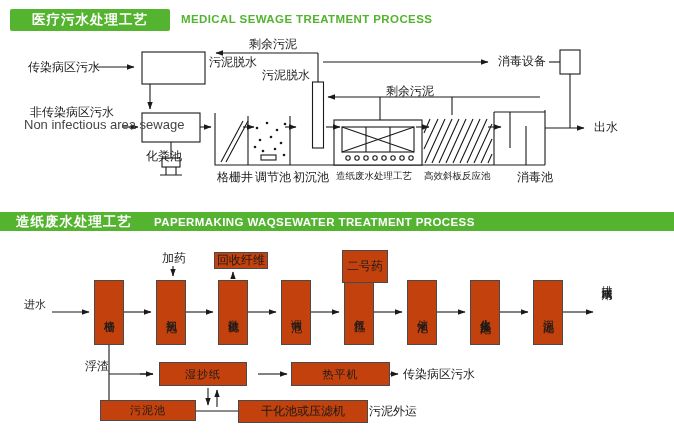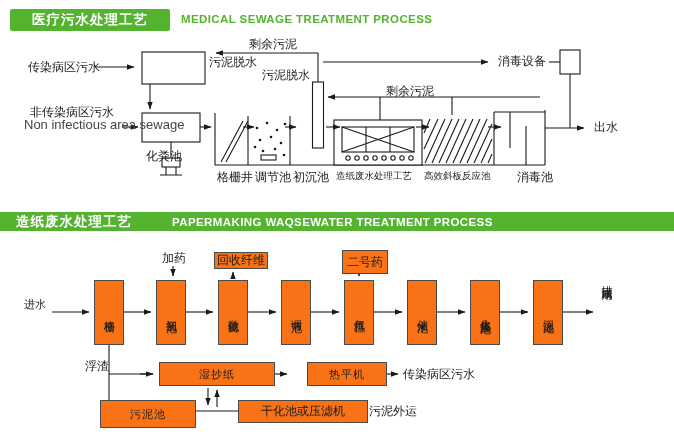--- a/index.html
+++ b/index.html
@@ -22,24 +22,24 @@
   .banner-top-en{
     position:absolute;left:181px;top:13px;color:#54b32f;font-weight:bold;
     font-size:11.5px;letter-spacing:.4px;
   }
   
   .banner2{
     position:absolute;left:0;top:212px;width:674px;height:19px;background:#54b32f;
     display:flex;align-items:center;
   }
   .banner2 .zh{color:#fff;font-weight:bold;font-size:13.5px;margin-left:16px;letter-spacing:1px;}
-  .banner2 .en{color:#fff;font-weight:bold;font-size:11.5px;margin-left:40px;letter-spacing:.4px;}
+  .banner2 .en{color:#fff;font-weight:bold;font-size:11.5px;margin-left:22px;letter-spacing:.4px;}
   
   .fbox{
-    position:absolute;border:1px solid #4a4a4a;background:#f97316;
+    position:absolute;border:1px solid #4a4a4a;background:#c2410c;
     display:flex;align-items:center;justify-content:center;box-sizing:border-box;
   }
   .vflow{top:280px;width:30px;height:65px;}
   .vtext{
     writing-mode:vertical-rl;text-orientation:upright;letter-spacing:1px;
     font-size:11px;line-height:1;
   }
   .vout{position:absolute;left:601px;top:277px;height:72px;}
   .hboxtext{font-size:11px;letter-spacing:1px;}
 </style>
@@ -213,34 +213,34 @@
   <div class="fbox vflow" style="left:533px">
       <span class="vtext">沉淀池</span>
     </div>
 
   <div class="vtext vout">排水或回用</div>
 
   <div class="lbl b105" style="left:162px;top:252px">加药</div>
   <div class="fbox" style="left:214px;top:252px;width:54px;height:17px">
       <span class="b105">回收纤维</span>
     </div>
-  <div class="fbox" style="left:342px;top:250px;width:46px;height:24px">
+  <div class="fbox" style="left:342px;top:250px;width:46px;height:33px">
       <span class="b105">二号药</span>
     </div>
 
   <div class="lbl b105" style="left:85px;top:360px">浮渣</div>
-  <div class="fbox" style="left:159px;top:362px;width:116px;height:24px">
+  <div class="fbox" style="left:159px;top:362px;width:88px;height:24px">
       <span class="hboxtext">湿抄纸</span>
     </div>
-  <div class="fbox" style="left:307px;top:362px;width:80px;height:24px">
+  <div class="fbox" style="left:291px;top:362px;width:99px;height:24px">
       <span class="hboxtext">热平机</span>
     </div>
   <div class="lbl b105" style="left:403px;top:368px">传染病区污水</div>
 
-  <div class="fbox" style="left:100px;top:400px;width:96px;height:28px">
+  <div class="fbox" style="left:100px;top:400px;width:96px;height:21px">
       <span class="hboxtext">污泥池</span>
     </div>
   <div class="fbox" style="left:238px;top:400px;width:130px;height:23px">
       <span class="b105">干化池或压滤机</span>
     </div>
   <div class="lbl b105" style="left:369px;top:405px">污泥外运</div>
 
 </div>
 
 </body></html>

